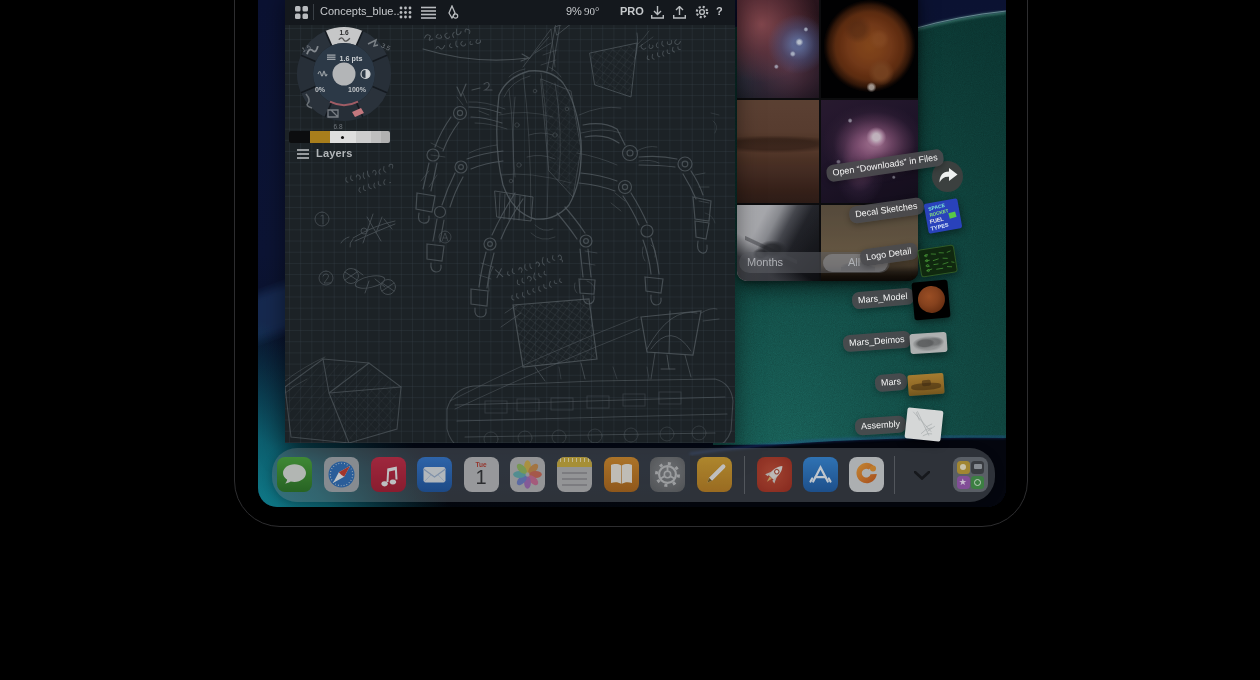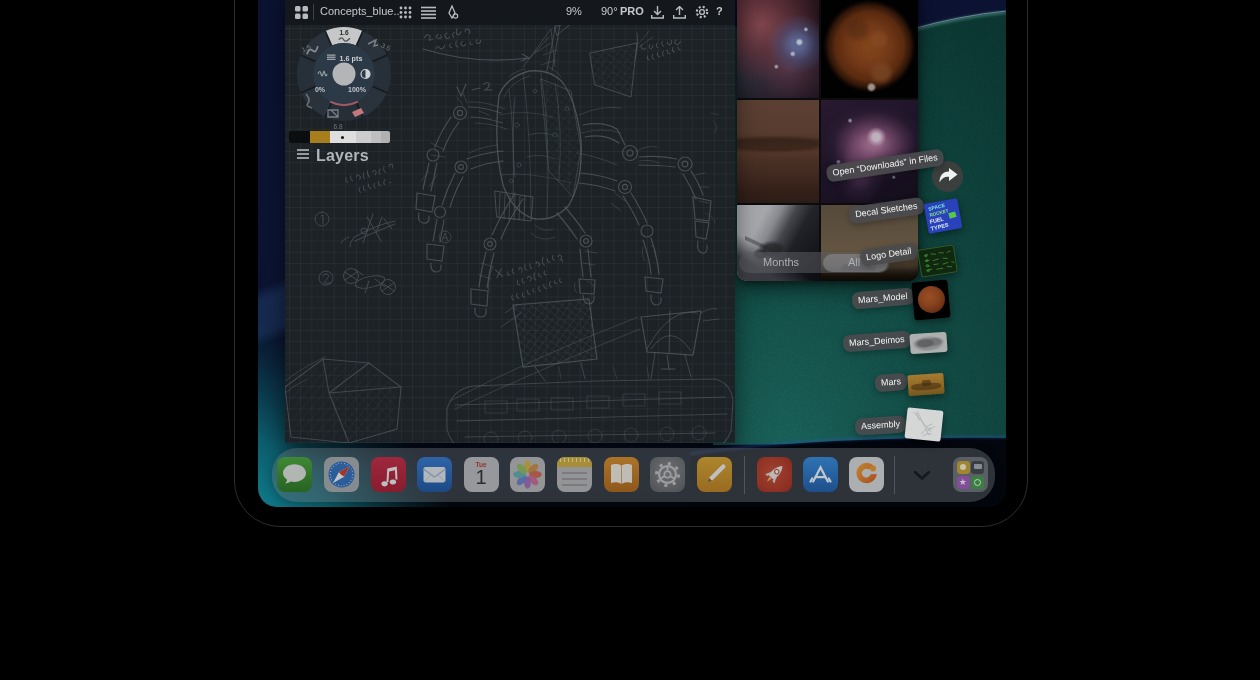--- a/index.html
+++ b/index.html
@@ -133,21 +133,21 @@
       <div class="pc" id="ph3" style="left:0;top:100px;width:82px;height:103px;"></div>
       <div class="pc" id="ph4" style="left:84px;top:100px;width:97px;height:103px;"></div>
       <div class="pc" id="ph5" style="left:0;top:205px;width:82px;height:76px;">
               <div class="sat"></div>
             </div>
       <div class="pc" id="ph6" style="left:84px;top:205px;width:97px;height:76px;">
               <div class="rover"></div>
             </div>
       <div id="seg">
               <div class="on"></div>
-              <span style="left:24px;text-align:right;">Months</span>
+              <span style="left:8px;text-align:right;">Months</span>
               <span style="left:109px;">All</span>
             </div>
     </div>
         </div>
     <div id="concepts">
           <div id="cwin">
       <div id="cv-toolbar">
         <svg class="abs" style="left:10px;top:6px;" width="13" height="13">
                 <g fill="#b9bcbf">
                   <rect x="0" y="0" width="5.5" height="5.5" rx="1.5"></rect>
@@ -177,21 +177,21 @@
                   <path d="M0,5 H15"></path>
                   <path d="M0,8.5 H15"></path>
                   <path d="M0,12 H15"></path>
                 </g>
               </svg>
         <svg class="abs" style="left:160px;top:5px;" width="14" height="15">
                 <path d="M7,1 L10,8 L7,13 L4,8 Z" fill="none" stroke="#b9bcbf" stroke-width="1.3"></path>
                 <circle cx="10.5" cy="11" r="2.2" fill="none" stroke="#b9bcbf" stroke-width="1.2"></circle>
               </svg>
         <span class="t" style="left:281px;">9%</span>
-        <span class="t" style="left:316px;">90°</span>
+        <span class="t" style="left:299px;font-family:Liberation Serif, serif;">90°</span>
         <span class="t" style="left:335px;font-weight:bold;">PRO</span>
         <svg class="abs" style="left:366px;top:6px;" width="13" height="13">
                 <g stroke="#b9bcbf" stroke-width="1.4" fill="none">
                   <path d="M6.5,0 V8 M3,5 L6.5,8.5 L10,5"></path>
                   <path d="M0.7,9 V12 H12.3 V9"></path>
                 </g>
               </svg>
         <svg class="abs" style="left:388px;top:6px;" width="13" height="13">
                 <g stroke="#b9bcbf" stroke-width="1.4" fill="none">
                   <path d="M6.5,9 V1 M3,4 L6.5,0.5 L10,4"></path>
@@ -470,21 +470,21 @@
         <div class="abs" style="left:67px;top:0;width:15px;height:12px;background:#cdcdcd;"></div>
         <div class="abs" style="left:82px;top:0;width:10px;height:12px;background:#bfbfbf;"></div>
         <div class="abs" style="left:92px;top:0;width:9px;height:12px;background:#b1b1b1;"></div>
       </div>
       <div id="layers" class="abs" style="left:12px;top:146px;width:120px;height:16px;">
         <svg class="abs" style="left:0;top:3px;" width="12" height="10">
                 <g stroke="#c0c3c6" stroke-width="1.5">
                   <path d="M0,1 H12 M0,5 H12 M0,9 H12"></path>
                 </g>
               </svg>
-        <span class="abs" style="left:19px;top:1px;font-size:16px;font-weight:bold;color:#b2b6b9;letter-spacing:0.2px;">Layers</span>
+        <span class="abs" style="left:19px;top:1px;font-size:11px;font-weight:bold;color:#b2b6b9;letter-spacing:0.2px;">Layers</span>
       </div>
     </div>
         </div>
     <div id="dock">
       <div class="dicon" style="left:4.5px;background:linear-gradient(180deg,#42a035,#287422);">
         <svg width="35" height="35">
               <path d="M17.5,7.2 c6.6,0 11.5,4 11.5,8.9 c0,4.9 -4.9,8.9 -11.5,8.9 c-1.3,0 -2.6,-0.2 -3.8,-0.5 c-1.6,1.1 -3.6,1.8 -5.6,1.9 c1,-1 1.8,-2.3 2.1,-3.7 c-2.6,-1.6 -4.2,-4 -4.2,-6.6 c0,-4.9 4.9,-8.9 11.5,-8.9 z" fill="#ccd1ce"></path>
             </svg></div>
       <div class="dicon" style="left:51.5px;background:#9aa0a6;">
         <svg width="35" height="35">

